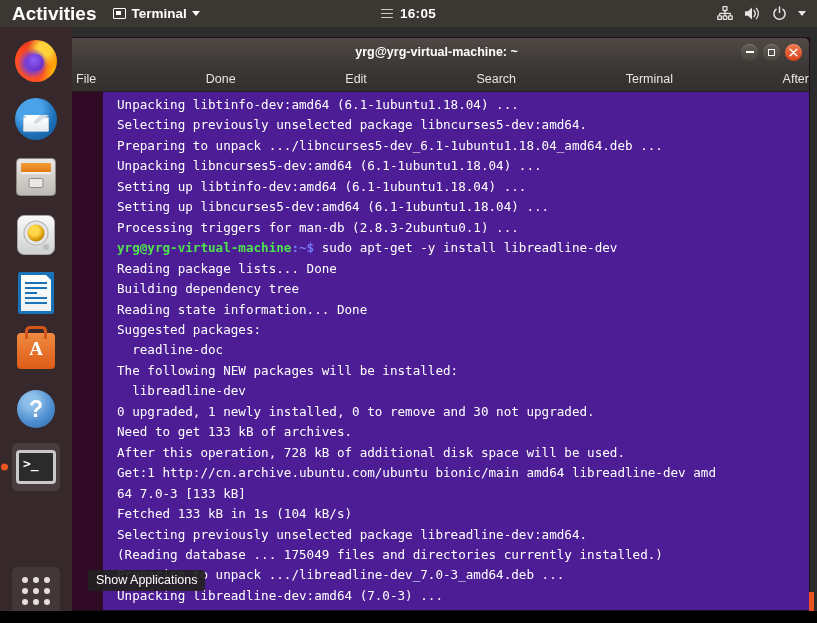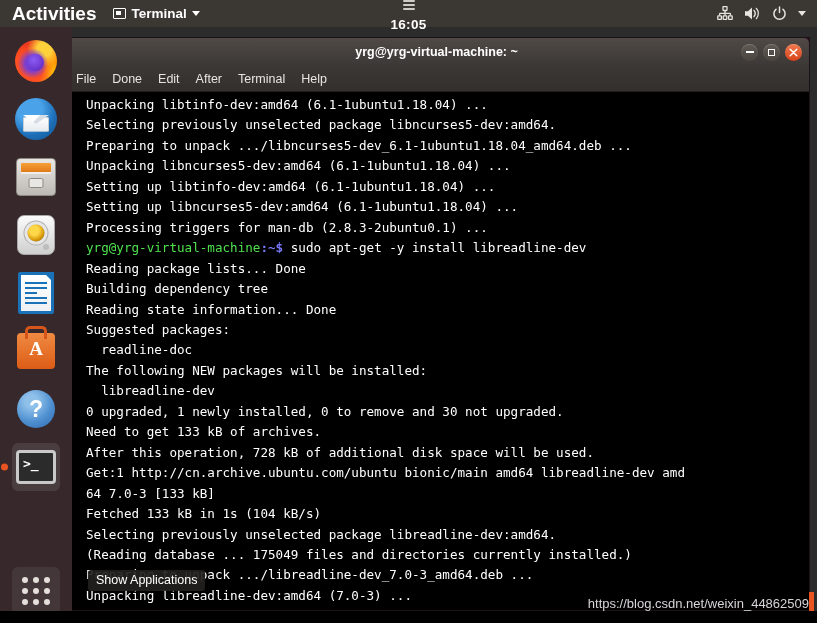--- a/index.html
+++ b/index.html
@@ -52,22 +52,22 @@
   .caret-down {
     width: 0; height: 0;
     border-left: 4px solid transparent;
     border-right: 4px solid transparent;
     border-top: 5px solid #ffffff;
     display: inline-block;
   }
   #clock-area {
     position: absolute; left: 0; right: 0; top: 0;
     height: 27px;
-    display: flex; align-items: center; justify-content: space-between;
-    gap: 7px; pointer-events: none; flex-direction: column;
+    display: flex; align-items: center; justify-content: center;
+    gap: 7px; pointer-events: none;
   }
   #clock-area > * { pointer-events: auto; }
   .hamburger {
     display: inline-flex; flex-direction: column; justify-content: center;
     gap: 2.5px; width: 12px;
   }
   .hamburger i { display: block; height: 1.6px; background: #cfcbc6; border-radius: 1px; }
   #clock-text { font-size: 13.5px; font-weight: 600; color: #ffffff; letter-spacing: .3px; }
   #status-area {
     margin-left: auto;
@@ -280,38 +280,40 @@
   .wbtn i { display:block; }
   .wbtn .dash { width: 8px; height: 1.6px; background:#ffffff; }
   .wbtn .sq { width: 7px; height: 7px; border: 1.6px solid #ffffff; }
   #term-menubar {
     height: 26px;
     background: linear-gradient(#3c3836, #332f2d);
     display: flex; align-items: center;
     padding-left: 12px; gap: 16px;
     color: #e8e4e0; font-size: 12.5px;
     border-bottom: 1px solid #241b1f;
+    justify-content: space-between;
   }
   #term-menubar span { cursor: pointer; }
   #term-body {
     flex: 1;
-    background: #000000;
-    padding: 3px 0 0 22px;
+    background: #4c1d95;
+    padding: 3px 0 0 14px;
     overflow: hidden;
     position: relative;
+    margin-left: 39px;
   }
   #term-lines {
     font-family: "DejaVu Sans Mono", monospace;
     font-size: 12.6px;
     line-height: 20.45px;
     color: #ffffff;
     white-space: pre;
     letter-spacing: 0px;
   }
-  #term-lines .prompt { color: #4ee24e; font-weight: normal; }
+  #term-lines .prompt { color: #4ee24e; font-weight: bold; }
   #term-lines .path { color: #7a7aff; font-weight: bold; }
   #term-lines .plain { color: #ffffff; }
 
   
   #tooltip {
     position: absolute;
     left: 88px; top: 570px;
     background: rgba(35,33,32,0.92);
     color: #ffffff;
     font-size: 12.5px;
@@ -450,31 +452,30 @@
               <path d="M1.2 1.2 L7.8 7.8 M7.8 1.2 L1.2 7.8" stroke="#ffffff" stroke-width="1.5" stroke-linecap="round"></path>
             </svg>
         </span>
       </div>
     </div>
 
     <div id="term-menubar">
       <span>File</span>
       <span>Done</span>
       <span>Edit</span>
+      <span>Search</span>
+      <span>Terminal</span>
       <span>After</span>
-      <span>Terminal</span>
-      <span>Help</span>
     </div>
 
     <div id="term-body">
       <div id="term-lines"><div>Unpacking libtinfo-dev:amd64 (6.1-1ubuntu1.18.04) ...</div><div>Selecting previously unselected package libncurses5-dev:amd64.</div><div>Preparing to unpack .../libncurses5-dev_6.1-1ubuntu1.18.04_amd64.deb ...</div><div>Unpacking libncurses5-dev:amd64 (6.1-1ubuntu1.18.04) ...</div><div>Setting up libtinfo-dev:amd64 (6.1-1ubuntu1.18.04) ...</div><div>Setting up libncurses5-dev:amd64 (6.1-1ubuntu1.18.04) ...</div><div>Processing triggers for man-db (2.8.3-2ubuntu0.1) ...</div><div><span class="prompt">yrg@yrg-virtual-machine</span><span class="path">:~$</span><span class="plain"> sudo apt-get -y install libreadline-dev</span></div><div>Reading package lists... Done</div><div>Building dependency tree</div><div>Reading state information... Done</div><div>Suggested packages:</div><div>  readline-doc</div><div>The following NEW packages will be installed:</div><div>  libreadline-dev</div><div>0 upgraded, 1 newly installed, 0 to remove and 30 not upgraded.</div><div>Need to get 133 kB of archives.</div><div>After this operation, 728 kB of additional disk space will be used.</div><div>Get:1 http://cn.archive.ubuntu.com/ubuntu bionic/main amd64 libreadline-dev amd</div><div>64 7.0-3 [133 kB]</div><div>Fetched 133 kB in 1s (104 kB/s)</div><div>Selecting previously unselected package libreadline-dev:amd64.</div><div>(Reading database ... 175049 files and directories currently installed.)</div><div>Preparing to unpack .../libreadline-dev_7.0-3_amd64.deb ...</div><div>Unpacking libreadline-dev:amd64 (7.0-3) ...</div><div>Setting up libreadline-dev:amd64 (7.0-3) ...</div></div>
     </div>
   </div>
 
   <div id="tooltip">
     <span>Show Applications</span>
   </div>
 
   <div id="wm-accent"></div>
-  <div id="watermark">https://blog.csdn.net/weixin_44862509</div>
 
   <div id="bottom-strip"></div>
 </div>
 
 </body></html>

